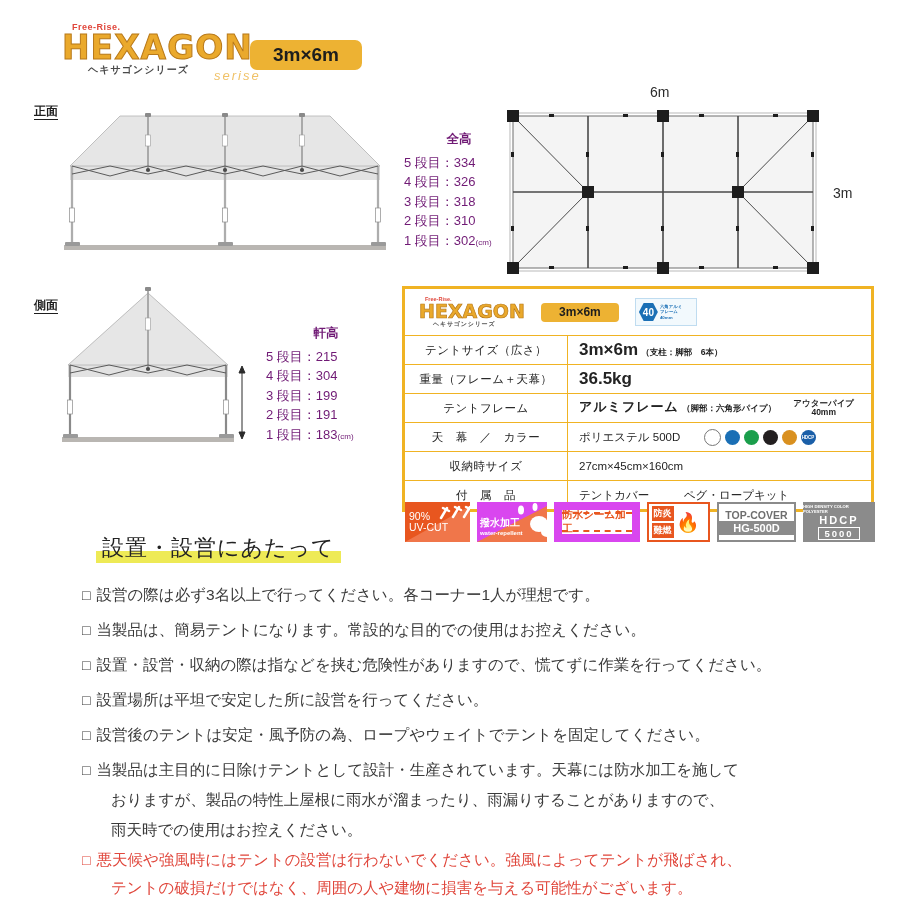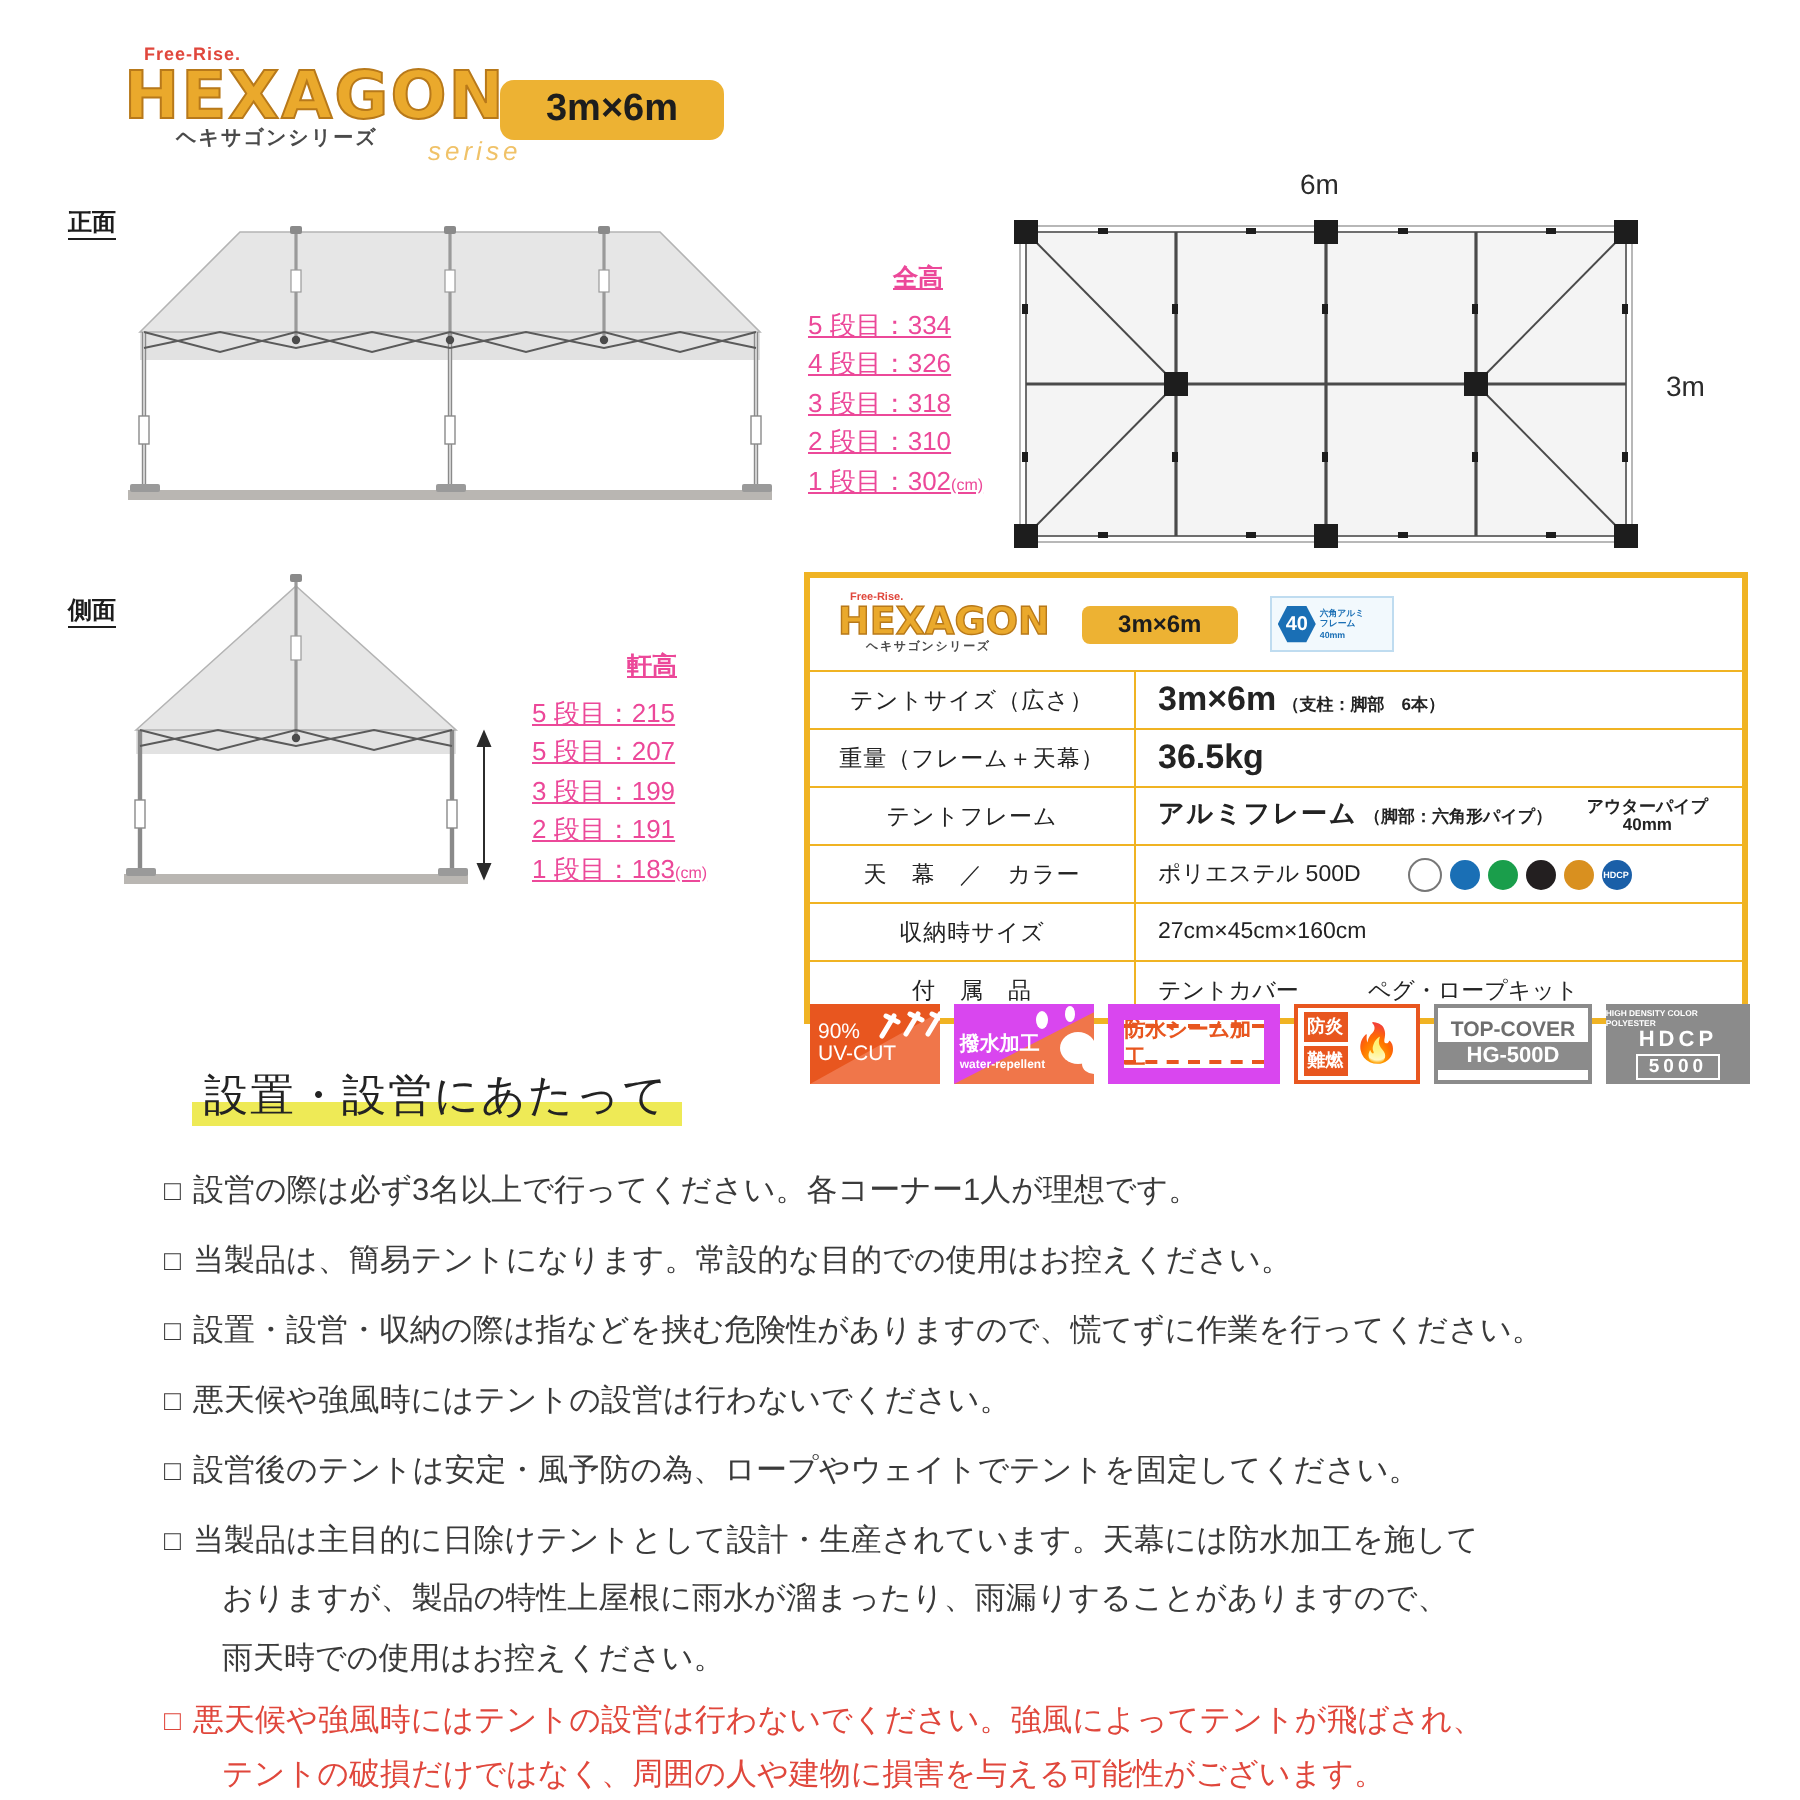--- a/index.html
+++ b/index.html
@@ -39,21 +39,21 @@
     color:#1d1d1d;font-size:19px;font-weight:bold;letter-spacing:0px;
   }
 
   
   .view-label{
     font-size:12px;font-weight:bold;color:#1d1d1d;
     border-bottom:1.5px solid #1d1d1d;padding-bottom:1px;line-height:14px;
   }
 
   
-  .dim-block{font-size:13px;line-height:19.5px;color:#ec4899;text-decoration:underline;}
+  .dim-block{font-size:13px;line-height:19.5px;color:#701a75;}
   .dim-title{font-weight:bold;font-size:12.5px;margin-bottom:3px;}
   .dim-row{white-space:nowrap;}
   .dim-unit{font-size:8px;}
 
   
   .tv-label{font-size:14px;color:#2b2b2b;}
 
   
   #spec-table{
     left:402px;top:286px;width:468px;
@@ -275,21 +275,21 @@
   <g stroke="#2b2b2b" stroke-width="1" fill="#2b2b2b">
     <line x1="182" y1="86" x2="182" y2="149"></line>
     <polygon points="182,81 179,88 185,88"></polygon>
     <polygon points="182,154 179,147 185,147"></polygon>
   </g>
 </svg>
 
 <div class="abs dim-block" style="left:266px;top:324px;width:120px;">
   <div class="dim-title" style="text-align:center;">軒高</div>
   <div class="dim-row">5 段目：215</div>
-  <div class="dim-row">5 段目：207</div>
+  <div class="dim-row">4 段目：304</div>
   <div class="dim-row">3 段目：199</div>
   <div class="dim-row">2 段目：191</div>
   <div class="dim-row">
     <span>1 段目：183</span><span class="dim-unit">(cm)</span>
   </div>
 </div>
 
 <div class="abs tv-label" style="left:650px;top:84px;">6m</div>
 <div class="abs tv-label" style="left:833px;top:185px;">3m</div>
 
@@ -486,20 +486,20 @@
     <div class="t1">HDCP</div>
     <div class="t2">5000</div>
   </div>
 </div>
 
 <div class="abs" id="notice-title">設置・設営にあたって</div>
 <div id="notice-list">
     <div class="n-item" style="left: 82px; top: 585px;"><span class="n-box">□</span><span>設営の際は必ず3名以上で行ってください。各コーナー1人が理想です。</span></div>
     <div class="n-item" style="left: 82px; top: 620px;"><span class="n-box">□</span><span>当製品は、簡易テントになります。常設的な目的での使用はお控えください。</span></div>
     <div class="n-item" style="left: 82px; top: 655px;"><span class="n-box">□</span><span>設置・設営・収納の際は指などを挟む危険性がありますので、慌てずに作業を行ってください。</span></div>
-    <div class="n-item" style="left: 82px; top: 690px;"><span class="n-box">□</span><span>悪天候や強風時にはテントの設営は行わないでください。</span></div>
+    <div class="n-item" style="left: 82px; top: 690px;"><span class="n-box">□</span><span>設置場所は平坦で安定した所に設営を行ってください。</span></div>
     <div class="n-item" style="left: 82px; top: 725px;"><span class="n-box">□</span><span>設営後のテントは安定・風予防の為、ロープやウェイトでテントを固定してください。</span></div>
     <div class="n-item" style="left: 82px; top: 760px;"><span class="n-box">□</span><span>当製品は主目的に日除けテントとして設計・生産されています。天幕には防水加工を施して</span></div>
     <div class="n-item" style="left: 111px; top: 790px;"><span>おりますが、製品の特性上屋根に雨水が溜まったり、雨漏りすることがありますので、</span></div>
     <div class="n-item" style="left: 111px; top: 820px;"><span>雨天時での使用はお控えください。</span></div>
     <div class="n-item n-red" style="left: 82px; top: 850px;"><span class="n-box">□</span><span>悪天候や強風時にはテントの設営は行わないでください。強風によってテントが飛ばされ、</span></div>
     <div class="n-item n-red" style="left: 111px; top: 878px;"><span>テントの破損だけではなく、周囲の人や建物に損害を与える可能性がございます。</span></div>
   </div>
 
 </body></html>

